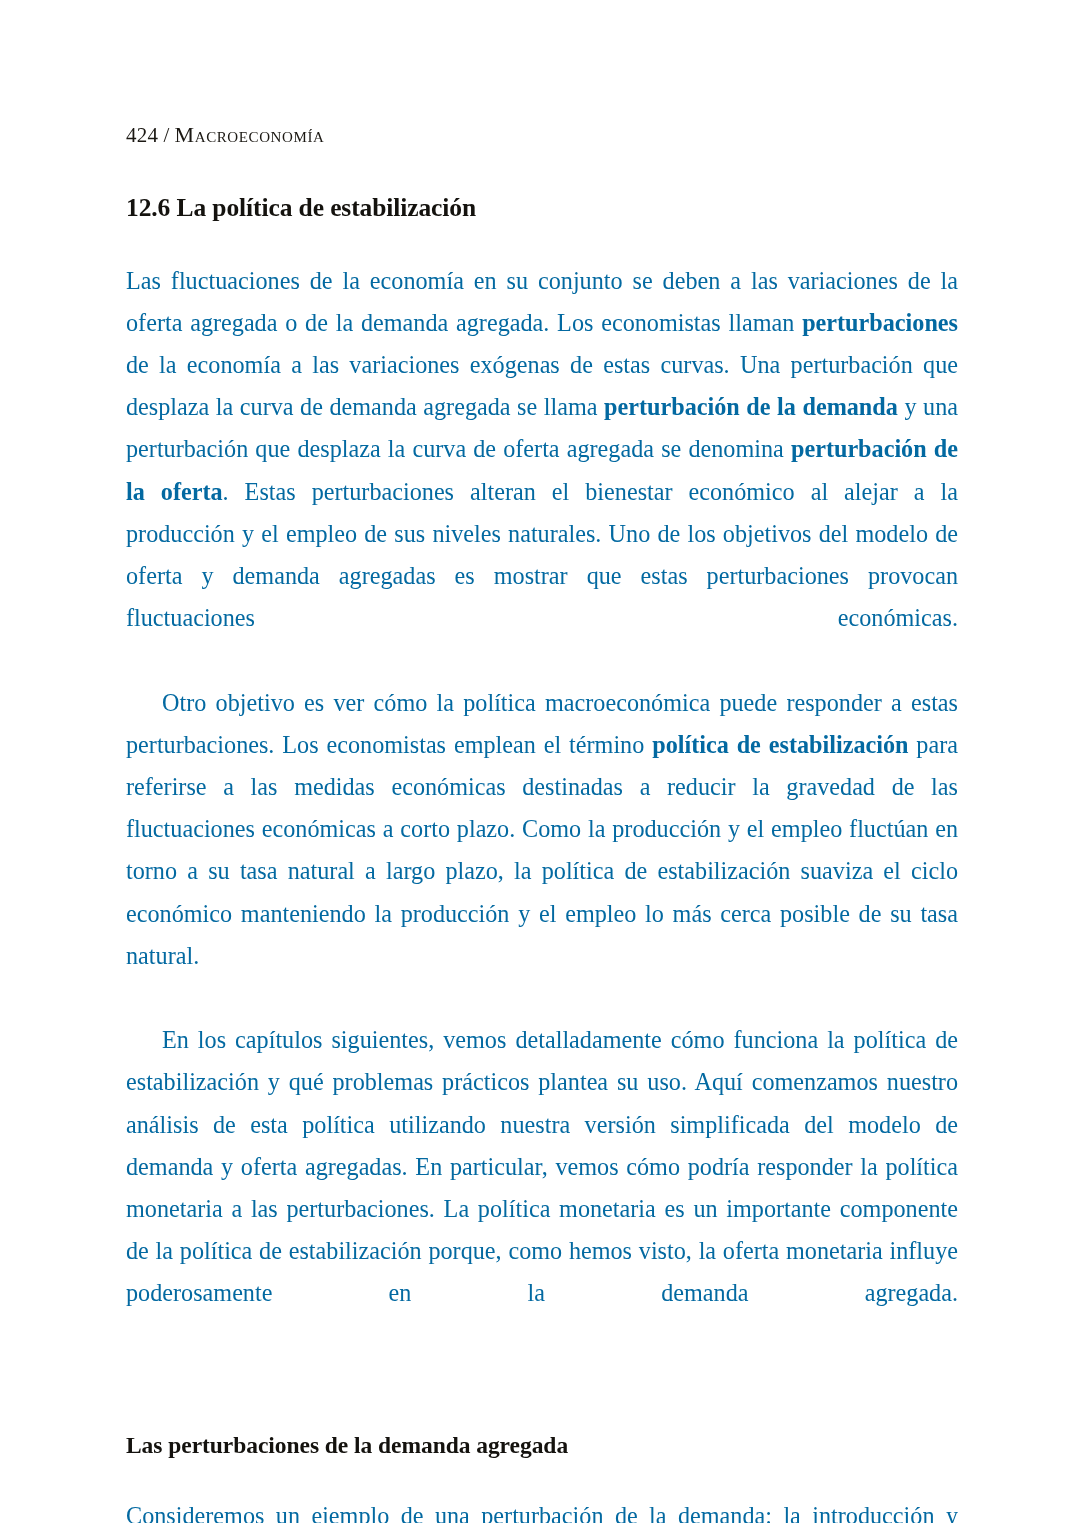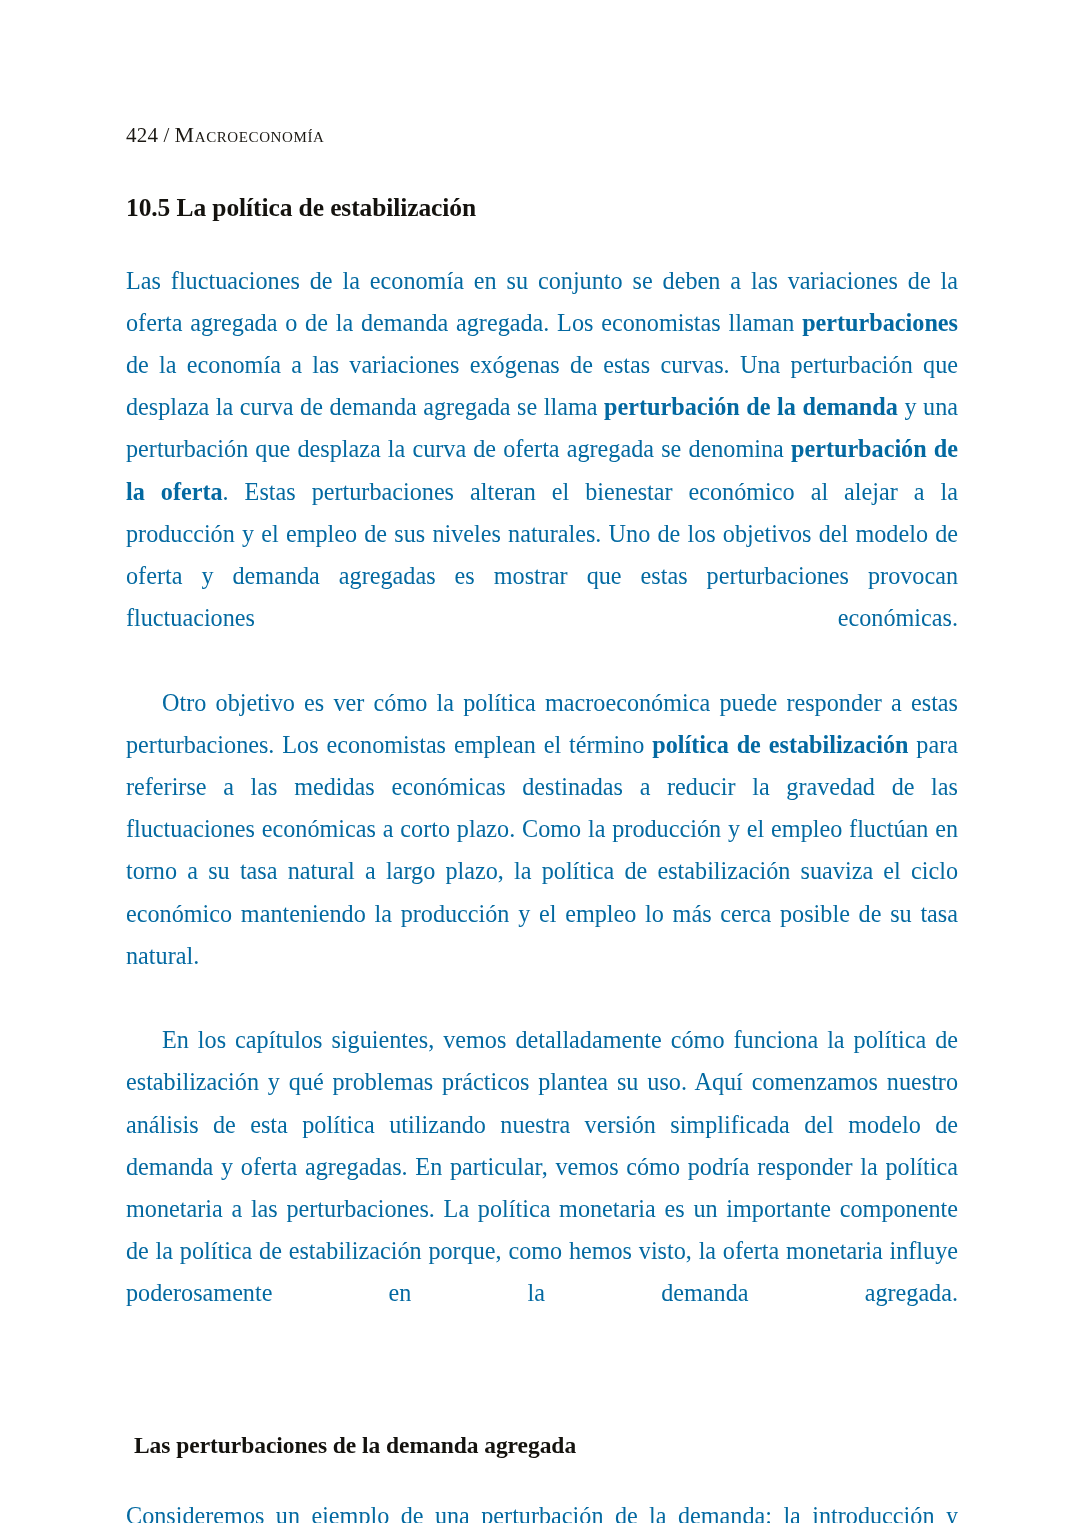--- a/index.html
+++ b/index.html
@@ -53,21 +53,21 @@
     padding: 0;
     margin-top: 45px;
     font-size: 25.5px;
     font-weight: bold;
     letter-spacing: -0.1px;
     line-height: 1.2;
     color: #14120e;
   }
 
   h3.subsection-heading {
-    margin: 8px;
+    margin: 0;
     padding: 0;
     margin-top: 74px;
     font-size: 23.5px;
     font-weight: bold;
     letter-spacing: -0.05px;
     line-height: 1.2;
     color: #14120e;
   }
 
   
@@ -109,21 +109,21 @@
 </head>
 <body>
 
 <div class="page">
   <div class="content">
 
     <div class="running-head">
       <span class="folio">424</span><span class="slash">/</span><span class="booktitle">Macroeconomía</span>
     </div>
 
-    <h2 class="section-heading">10.5 La política de estabilización</h2>
+    <h2 class="section-heading">12.6 La política de estabilización</h2>
 
     <p class="body lead"><span>Las fluctuaciones de la economía en su conjunto se deben a las variaciones de la oferta agregada o de la demanda agregada. Los economistas llaman </span><b>perturbaciones</b><span> de la economía a las variaciones exógenas de estas curvas. Una perturbación que desplaza la curva de demanda agregada se llama </span><b>perturbación de la demanda</b><span> y una perturbación que desplaza la curva de oferta agregada se denomina </span><b>perturbación de la oferta</b><span>. Estas perturbaciones alteran el bienestar económico al alejar a la producción y el empleo de sus niveles naturales. Uno de los objetivos del modelo de oferta y demanda agregadas es mostrar que estas perturbaciones provocan fluctuaciones económicas.</span></p>
 
     <p class="body indent"><span>Otro objetivo es ver cómo la política macroeconómica puede responder a estas perturbaciones. Los economistas emplean el término </span><b>política de estabilización</b><span> para referirse a las medidas económicas destinadas a reducir la gravedad de las fluctuaciones económicas a corto plazo. Como la producción y el empleo fluctúan en torno a su tasa natural a largo plazo, la política de estabilización suaviza el ciclo económico manteniendo la producción y el empleo lo más cerca posible de su tasa natural.</span></p>
 
     <p class="body indent">En los capítulos siguientes, vemos detalladamente cómo funciona la política de estabilización y qué problemas prácticos plantea su uso. Aquí comenzamos nuestro análisis de esta política utilizando nuestra versión simplificada del modelo de demanda y oferta agregadas. En particular, vemos cómo podría responder la política monetaria a las perturbaciones. La política monetaria es un importante componente de la política de estabilización porque, como hemos visto, la oferta monetaria influye poderosamente en la demanda agregada.</p>
 
     <h3 class="subsection-heading">Las perturbaciones de la demanda agregada</h3>
 
     <p class="body after-heading"><span>Consideremos un ejemplo de una perturbación de la demanda: la introducción y difusión de las tarjetas de crédito. Como estas suelen ser más cómodas que el dinero en efectivo para realizar compras, reducen la cantidad de dinero que decide tener la gente. Esta reducción de la demanda de dinero equivale a un aumento de la velocidad del dinero. Cuando cada persona tiene menos dinero, disminuye el parámetro de la demanda de dinero </span></p>

